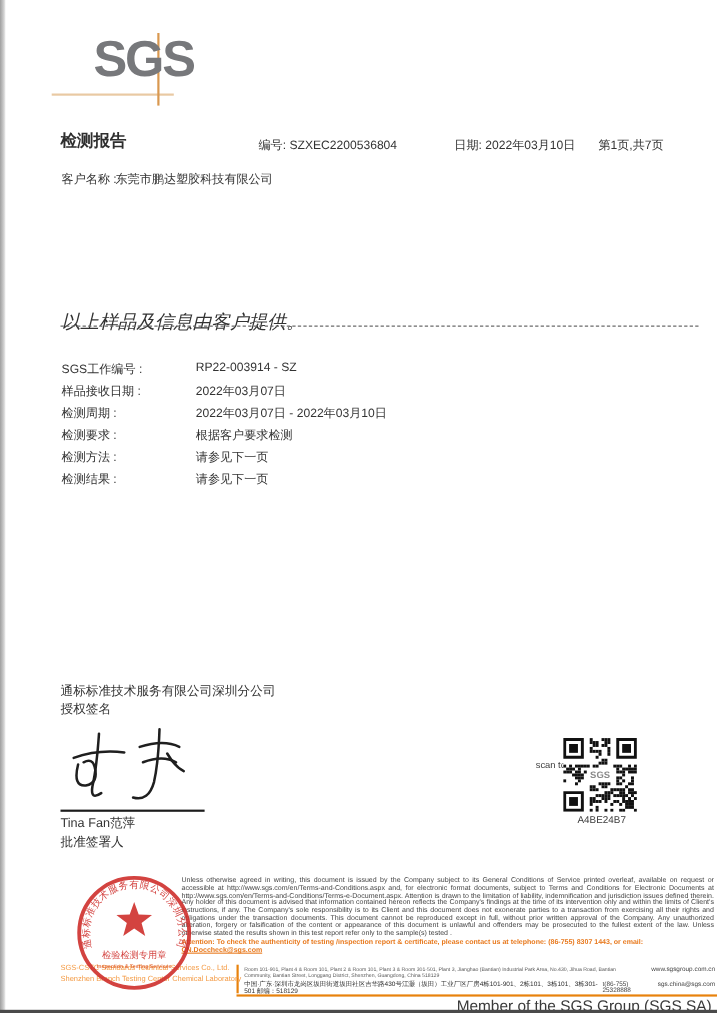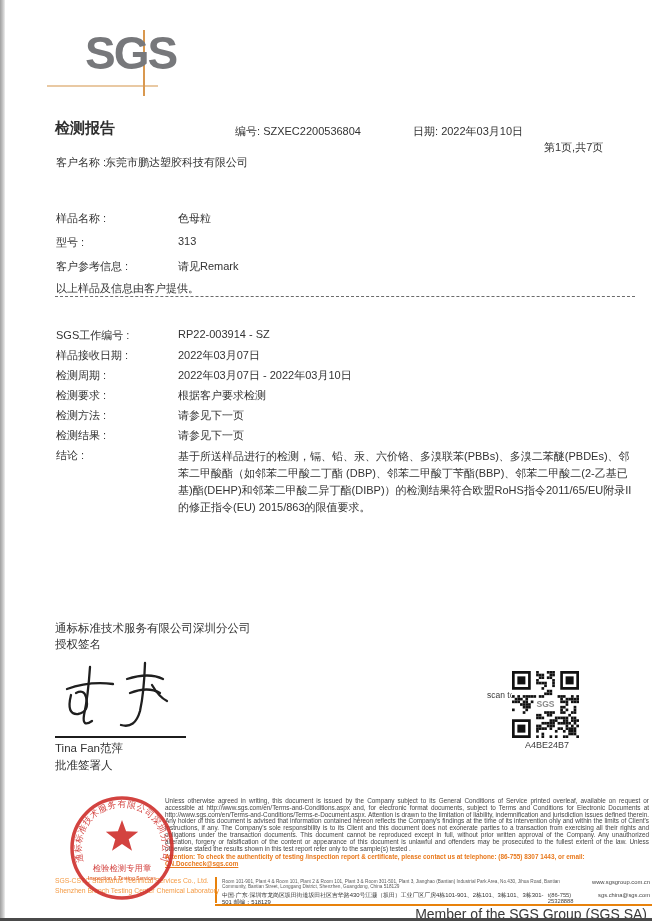--- a/index.html
+++ b/index.html
@@ -16,32 +16,32 @@
   .logo-wrap{position:absolute;left:0;top:0;width:260px;height:110px;}
   .logo-text{position:absolute;left:85px;top:30px;font-size:46px;font-weight:bold;
     color:#77787b;letter-spacing:-2px;line-height:1;}
   .logo-hline{position:absolute;left:47px;top:85px;width:111px;height:2px;background:#e9c9a3;}
   .logo-vline{position:absolute;left:143px;top:30px;width:2px;height:66px;background:#d9984f;}
 
   
   .doc-title{position:absolute;left:55px;top:119px;font-size:15px;font-weight:bold;color:#2e2e2e;}
   .hdr-no{position:absolute;left:235px;top:124px;font-size:11px;}
   .hdr-date{position:absolute;left:413px;top:124px;font-size:11px;}
-  .hdr-page{position:absolute;left:544px;top:140px;font-size:11px;}
+  .hdr-page{position:absolute;left:544px;top:124px;font-size:11px;}
 
   .sec{position:absolute;left:56px;width:580px;font-size:11px;}
   .row{position:relative;}
   .lbl{display:inline-block;color:#333;}
   .val-near{position:absolute;left:49px;top:0;white-space:nowrap;}
   .val-far{position:absolute;left:122px;top:0;white-space:nowrap;}
   .val-para{position:absolute;left:122px;top:0;width:456px;white-space:normal;line-height:17px;}
 
   .sec-client{top:155px;}  .sec-client .row{height:23px;}
   .sec-sample{top:211px;}  .sec-sample .row{height:24px;}
-  .sample-note{position:absolute;left:56px;top:281px;font-size:11px;}
+  .sample-note{position:absolute;left:56px;top:281px;font-size:17px;font-style:italic;}
   .dashline{position:absolute;left:55px;top:296px;width:580px;border-top:1px dashed #6b6b6b;}
   .sec-sgs{top:328px;}     .sec-sgs .row{height:20px;}
   .sec-sgs .row-conclusion{height:auto;}
 
   
   .sig-company{position:absolute;left:55px;top:621px;font-size:11.5px;}
   .sig-auth{position:absolute;left:55px;top:637px;font-size:11.5px;font-family:Liberation Serif, serif;}
   .sig-svg{position:absolute;left:55px;top:655px;}
   .sig-line{position:absolute;left:55px;top:736px;width:131px;height:1.5px;background:#1c1c1c;}
   .sig-name{position:absolute;left:55px;top:741px;font-size:11.5px;}
@@ -94,34 +94,20 @@
   </div>
   <div class="hdr-page">第1页,共7页</div>
 
   <div class="sec sec-client">
     <div class="row">
       <span class="lbl">客户名称 :</span>
       <span class="val-near">东莞市鹏达塑胶科技有限公司</span>
     </div>
   </div>
 
-  <div class="sec sec-sample">
-    <div class="row">
-      <span class="lbl">样品名称 :</span>
-      <span class="val-far">色母粒</span>
-    </div>
-    <div class="row">
-      <span class="lbl">型号 :</span>
-      <span class="val-far">313</span>
-    </div>
-    <div class="row">
-      <span class="lbl">客户参考信息 :</span>
-      <span class="val-far">请见Remark</span>
-    </div>
-  </div>
   <div class="sample-note">以上样品及信息由客户提供。</div>
   <div class="dashline"></div>
 
   <div class="sec sec-sgs">
     <div class="row">
       <span class="lbl">SGS工作编号 :</span>
       <span class="val-far">RP22-003914 - SZ</span>
     </div>
     <div class="row">
       <span class="lbl">样品接收日期 :</span>
@@ -135,24 +121,20 @@
       <span class="lbl">检测要求 :</span>
       <span class="val-far">根据客户要求检测</span>
     </div>
     <div class="row">
       <span class="lbl">检测方法 :</span>
       <span class="val-far">请参见下一页</span>
     </div>
     <div class="row">
       <span class="lbl">检测结果 :</span>
       <span class="val-far">请参见下一页</span>
-    </div>
-    <div class="row row-conclusion">
-      <span class="lbl">结论 :</span>
-      <span class="val-para">基于所送样品进行的检测，镉、铅、汞、六价铬、多溴联苯(PBBs)、多溴二苯醚(PBDEs)、邻苯二甲酸酯（如邻苯二甲酸二丁酯 (DBP)、邻苯二甲酸丁苄酯(BBP)、邻苯二甲酸二(2-乙基已基)酯(DEHP)和邻苯二甲酸二异丁酯(DIBP)）的检测结果符合欧盟RoHS指令2011/65/EU附录II的修正指令(EU) 2015/863的限值要求。</span>
     </div>
   </div>
 
   <div class="sig-company">通标标准技术服务有限公司深圳分公司</div>
   <div class="sig-auth">授权签名</div>
   <svg class="sig-svg" width="132" height="78" viewBox="0 0 132 78">
     <g fill="none" stroke="#1f1f1f" stroke-width="2.3" stroke-linecap="round">
       <path d="M12,34 Q34,26 58,29"></path>
       <path d="M35,12 Q33,42 29,60 Q27,73 37,66"></path>
       <path d="M16,40 Q11,60 23,59 Q35,57 31,42 Q29,34 21,38"></path>

